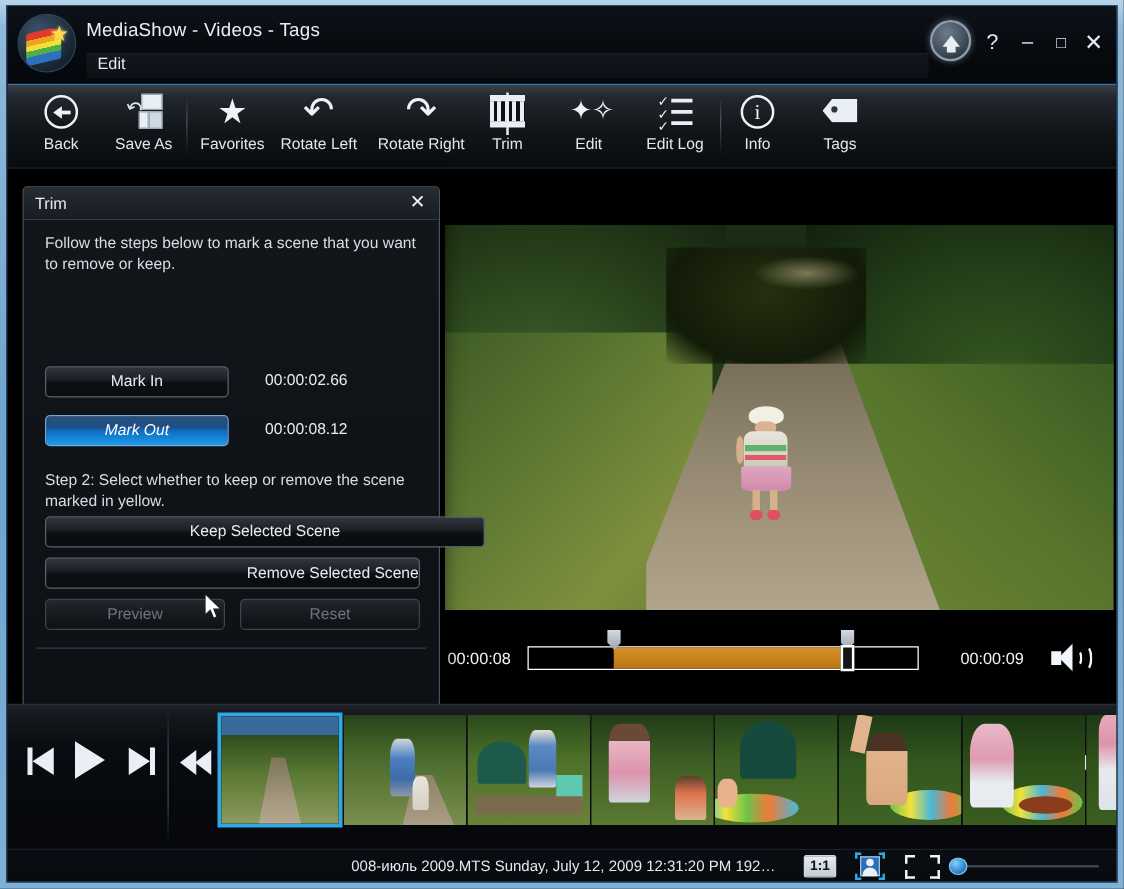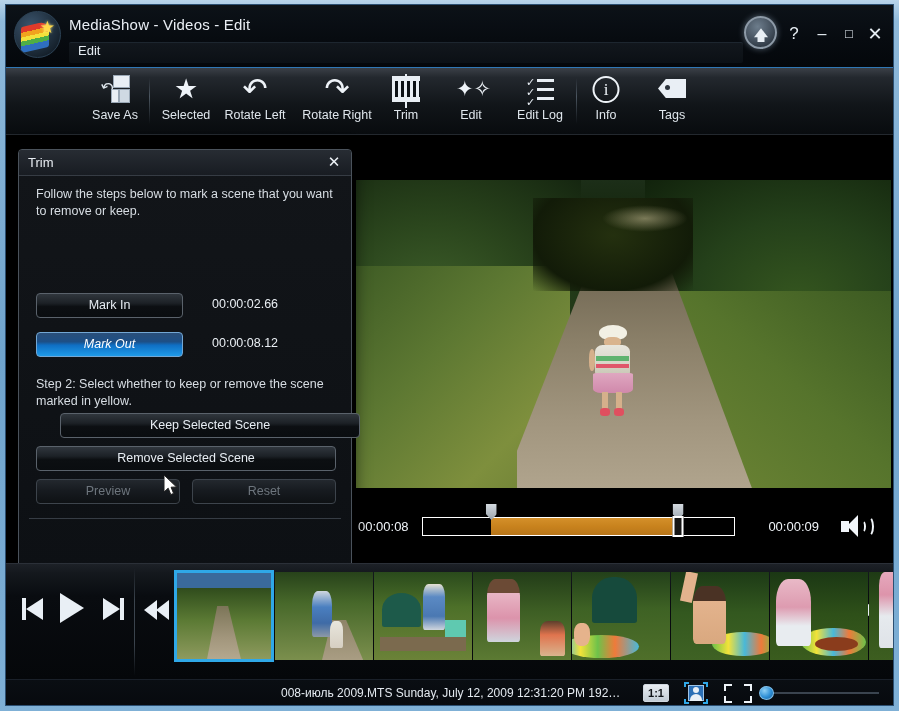--- a/index.html
+++ b/index.html
@@ -304,22 +304,22 @@
     border-color: #3d444c;
   }
   #btn-mark-in  { left: 17px; top: 143px; width: 147px; }
   #btn-mark-out { left: 17px; top: 182px; width: 147px; font-style: italic; }
   .tc-value {
     position: absolute; color: #e9eef3; font-size: 12.5px;
   }
   #tc-in  { left: 193px; top: 147px; text-align: right; }
   #tc-out { left: 193px; top: 186px; }
 
-  #btn-keep   { left: 17px; top: 263px; width: 300px; margin-left: 24px; }
-  #btn-remove { left: 17px; top: 296px; width: 300px; }
+  #btn-keep   { left: 17px; top: 263px; width: 352px; }
+  #btn-remove { left: 17px; top: 296px; width: 300px; text-align: right; }
   #btn-preview{ left: 17px; top: 329px; width: 144px; }
   #btn-reset  { left: 173px; top: 329px; width: 144px; }
 
   #dlg-divider {
     position: absolute; left: 10px; right: 10px; top: 368px; height: 1px;
     background: #363c44;
   }
   #btn-apply  { left: 17px; top: 384px; width: 144px; height: 26px; }
   #btn-cancel { left: 173px; top: 384px; width: 144px; height: 26px; }
 
@@ -473,59 +473,68 @@
 <body>
 
 <div id="window-frame">
 <div id="window-inner">
 
   <div id="title-bar">
     <div id="app-logo">
       <div class="rainbow"></div>
       <div class="star">★</div>
     </div>
-    <div id="app-title">MediaShow - Videos - Edit</div>
+    <div id="app-title">MediaShow - Videos - Tags</div>
 
     <div id="breadcrumb-row">
       <div id="breadcrumb-bg"></div>
       <div id="breadcrumb">Edit</div>
     </div>
 
     <div id="upload-button">
       <div class="arrow-up"></div>
       <div class="arrow-stem"></div>
     </div>
     <div class="win-btn" id="help-button">?</div>
     <div class="win-btn" id="minimize-button">–</div>
     <div class="win-btn" id="maximize-button">□</div>
     <div class="win-btn" id="close-button">✕</div>
   </div>
 
   <div id="toolbar">
 
+    <div class="tb-item" style="left:8px;">
+      <div class="tb-icon">
+        <div class="ic-back">
+              <div class="tri"></div>
+              <div class="bar"></div>
+            </div>
+      </div>
+      <div class="tb-label">Back</div>
+    </div>
 
     <div class="tb-item" style="left:74px;">
       <div class="tb-icon">
         <div class="ic-saveas">
               <div class="s1"></div>
               <div class="s3"></div>
               <div class="s2"></div>
               <div class="ar">↶</div>
             </div>
       </div>
       <div class="tb-label">Save As</div>
     </div>
 
     <div class="tb-sep" style="left:143px;"></div>
 
     <div class="tb-item" style="left:145px;">
       <div class="tb-icon">
             <div class="ic-star">★</div>
           </div>
-      <div class="tb-label">Selected</div>
+      <div class="tb-label">Favorites</div>
     </div>
 
     <div class="tb-item" style="left:208px; width:82px;">
       <div class="tb-icon">
             <div class="ic-rot">↶</div>
           </div>
       <div class="tb-label">Rotate Left</div>
     </div>
 
     <div class="tb-item" style="left:288px; width:86px;">

